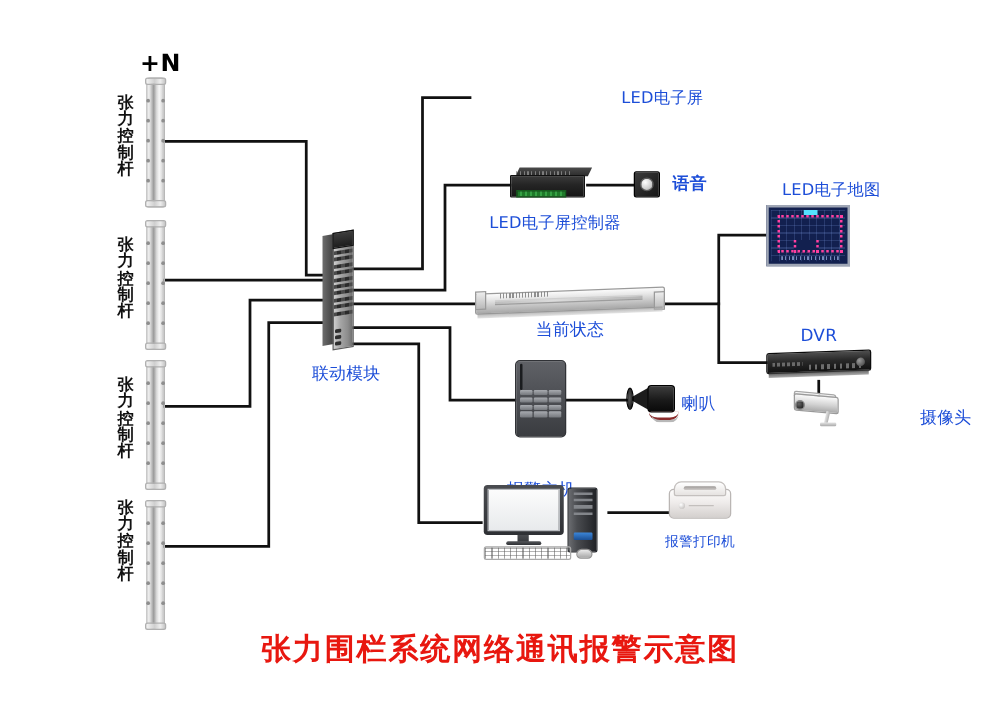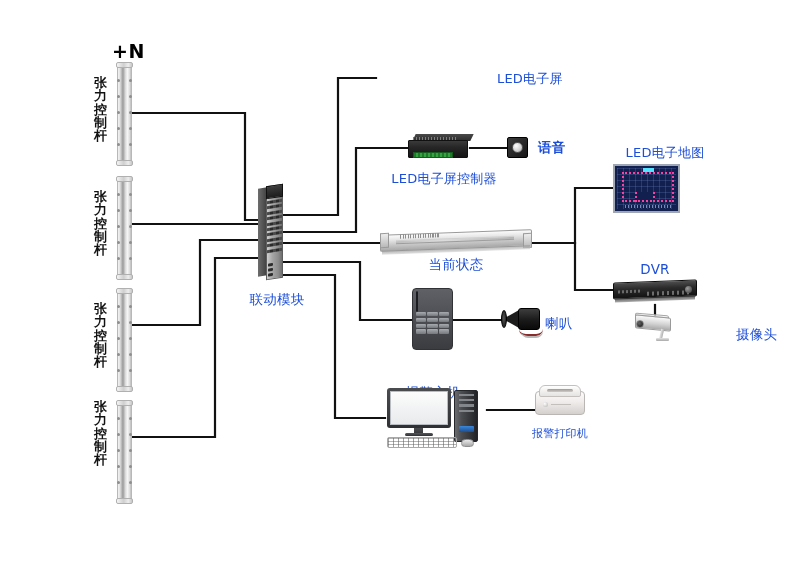--- a/index.html
+++ b/index.html
@@ -671,14 +671,15 @@
 
   <div class="printer" style="left:535px;top:385px;">
     <span class="body"></span>
     <span class="lid"></span>
     <span class="slot"></span>
     <span class="btn"></span>
     <span class="line"></span>
   </div>
   <div class="lbl lbl-center" style="left:560px;top:428px;font-size:11px;">报警打印机</div>
 
+  <div class="title">张力围栏系统网络通讯报警示意图</div>
 
 </div>
 
 </body></html>

